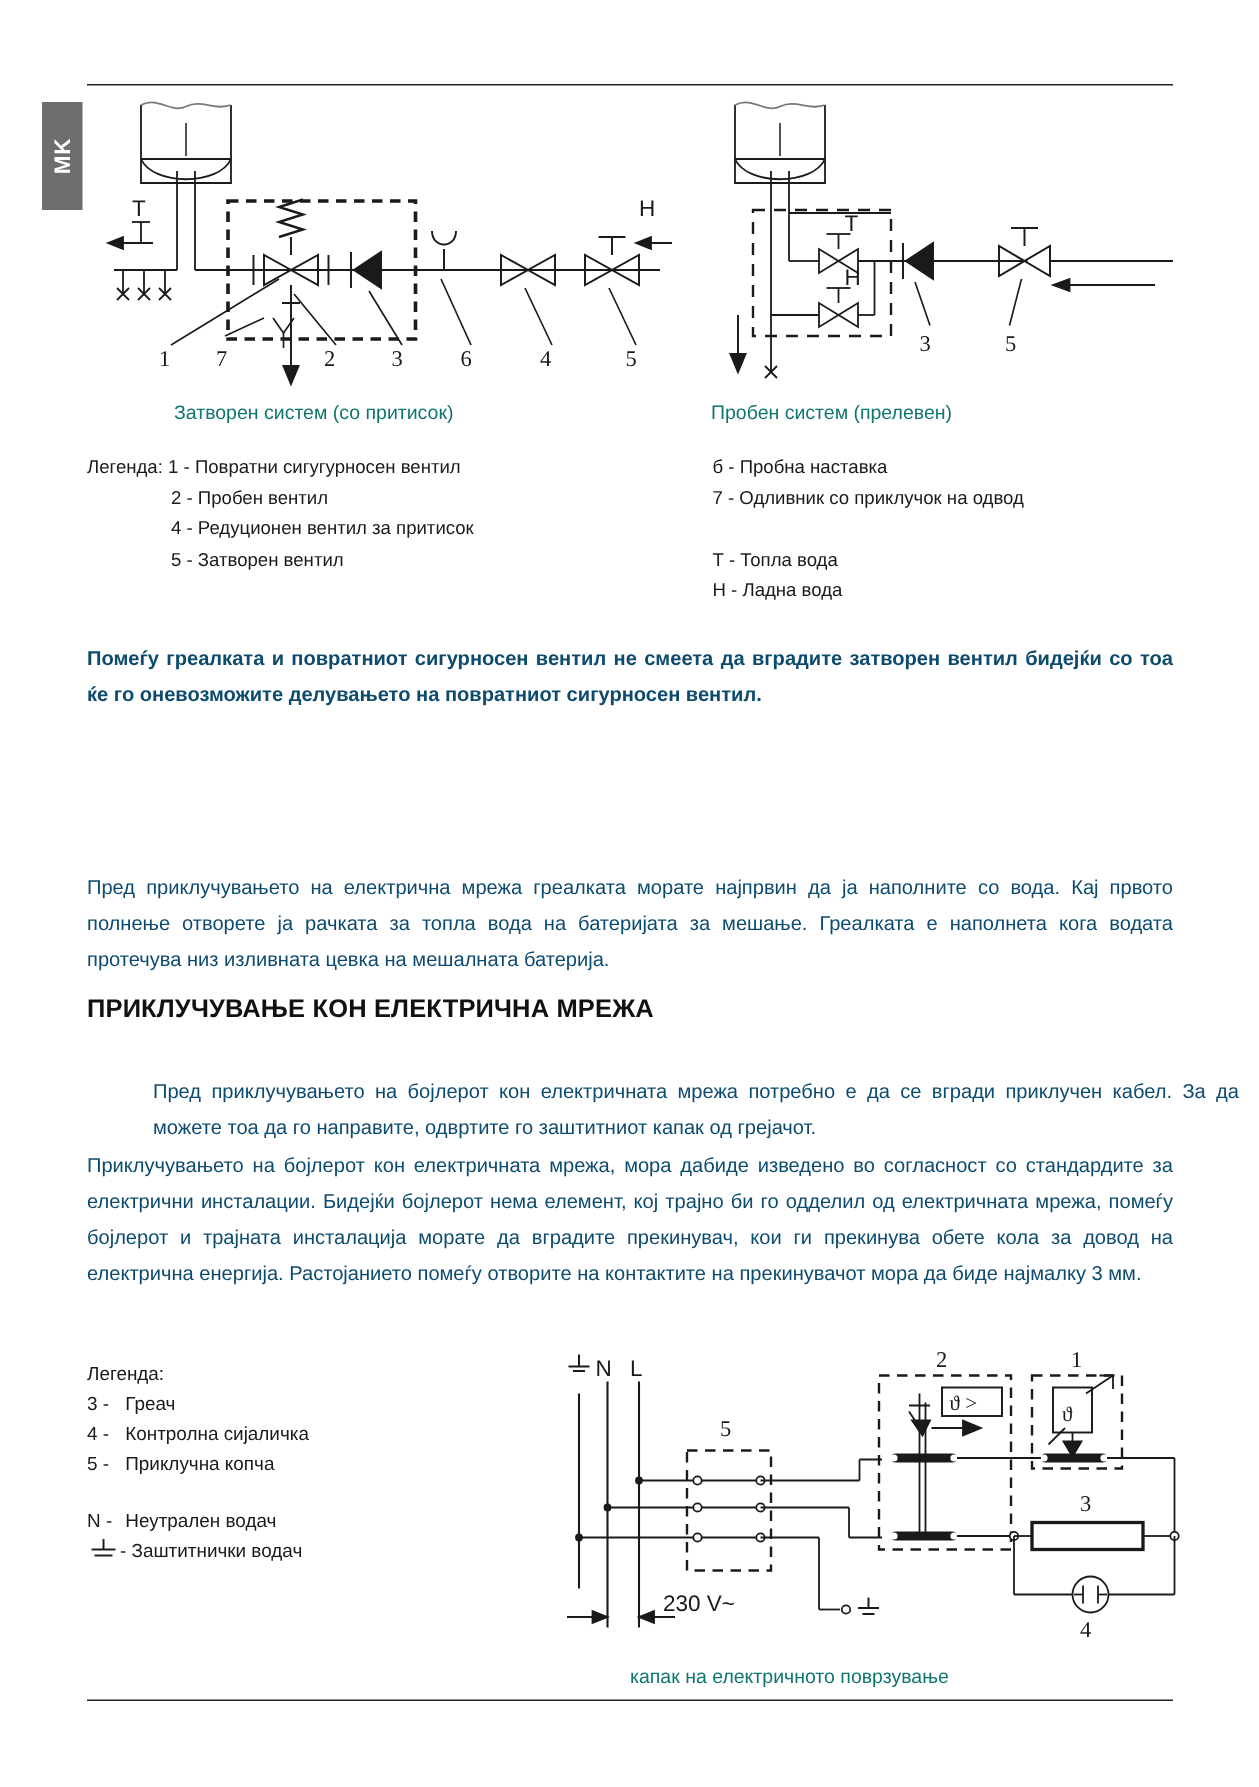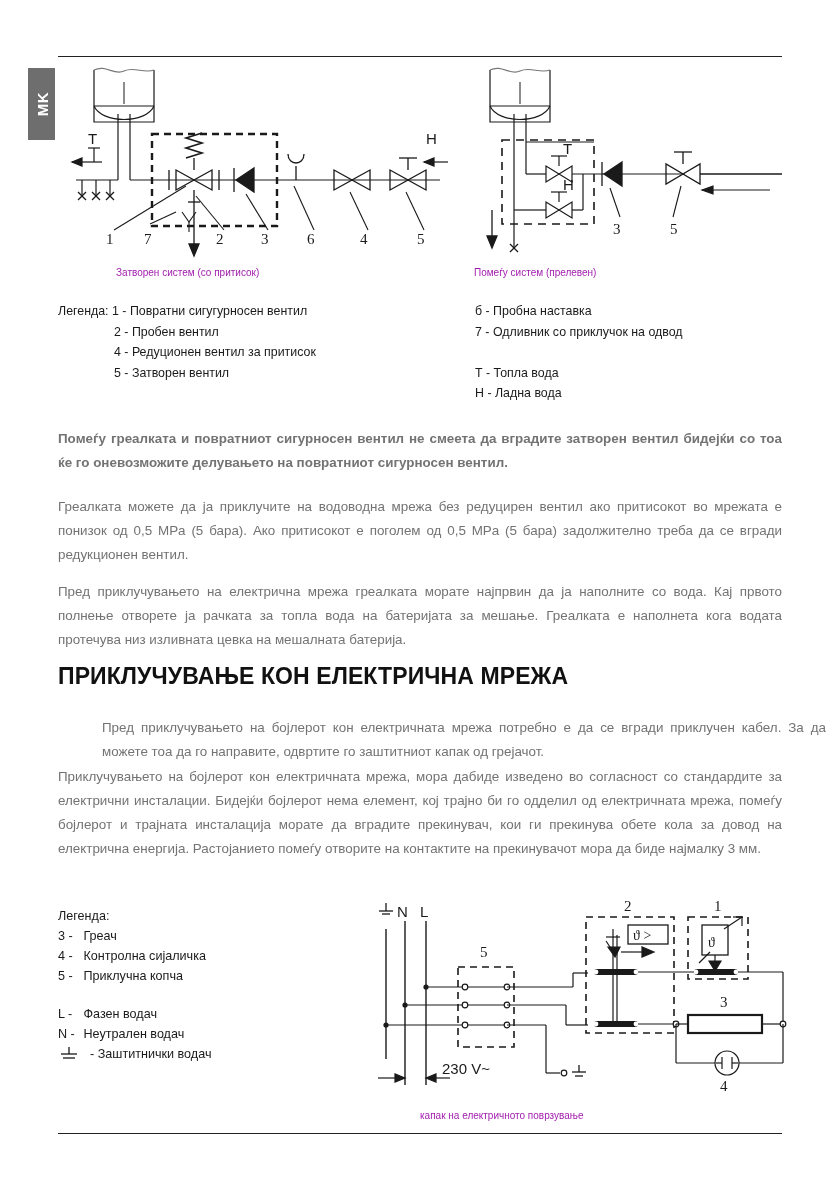--- a/index.html
+++ b/index.html
@@ -54,22 +54,22 @@
   
   .diagram {
     position: absolute;
   }
   #diagram-closed { left: 58px; top: 62px; }
   #diagram-open   { left: 470px; top: 62px; }
   #diagram-wiring { left: 358px; top: 895px; }
 
   .fig-caption {
     position: absolute;
-    font-size: 10px;
-    color: #a21caf;
+    font-size: 13px;
+    color: #0f766e;
     white-space: nowrap;
   }
   #cap-closed { left: 116px; top: 267px; }
   #cap-open   { left: 474px; top: 267px; }
   #cap-wiring { left: 420px; top: 1110px; }
 
   
   .legend-top {
     position: absolute;
     left: 58px;
@@ -102,31 +102,31 @@
   .legend-top .spacer { height: 20.5px; }
 
   
   .para {
     position: absolute;
     left: 58px;
     width: 724px;
     font-size: 13.4px;
     line-height: 24px;
     text-align: justify;
-    color: #737373;
+    color: #0c4a6e;
   }
   .para.bold {
     font-weight: bold;
   }
 
   .section-heading {
     position: absolute;
     left: 58px;
     width: 724px;
-    font-size: 23px;
+    font-size: 17px;
     font-weight: bold;
     letter-spacing: 0.1px;
     color: #111;
   }
 
   
   .legend-bottom {
     position: absolute;
     left: 58px;
     top: 906px;
@@ -135,22 +135,21 @@
     line-height: 20px;
   }
   .legend-bottom .row { white-space: nowrap; }
   .legend-bottom .gap { height: 18px; }
   .legend-bottom .key {
     display: inline-block;
     min-width: 22px;
   }
   .legend-bottom .earth-row {
     display: flex;
-    align-items: center;
-    gap: 10px;
+    gap: 0;
   }
 
   svg { display: block; }
   svg text {
     font-family: "Liberation Serif", serif;
     fill: #1a1a1a;
   }
   .num { font-size: 15px; }
   .lt  { font-size: 15px; font-family: "Liberation Sans", sans-serif; }
 </style>
@@ -343,21 +342,21 @@
       </g>
 
       <g stroke="#1a1a1a" fill="none" stroke-width="1.1">
         <line x1="150" y1="155" x2="140" y2="126"></line>
         <line x1="203" y1="155" x2="211" y2="124"></line>
       </g>
       <text class="num" x="143" y="172">3</text>
       <text class="num" x="200" y="172">5</text>
     </svg>
   </div>
-  <div class="fig-caption" id="cap-open">Помеѓу систем (прелевен)</div>
+  <div class="fig-caption" id="cap-open">Пробен систем (прелевен)</div>
 
   <div class="legend-top">
     <div class="col-left">
       <div class="row">
         <span class="lead">Легенда:</span>
         <span>1 - Повратни сигугурносен вентил</span>
       </div>
       <div class="row indent">
         <span>2 - Пробен вентил</span>
       </div>
@@ -380,21 +379,20 @@
         <span>Т - Топла вода</span>
       </div>
       <div class="row">
         <span>Н - Ладна вода</span>
       </div>
     </div>
   </div>
 
   <div class="para bold" style="top:427px;">Помеѓу греалката и повратниот сигурносен вентил не смеета да вградите затворен вентил бидејќи со тоа ќе го оневозможите делувањето на повратниот сигурносен вентил.</div>
 
-  <div class="para" style="top:495px;">Греалката можете да ја приклучите на водоводна мрежа без редуцирен вентил ако притисокот во мрежата е понизок од 0,5 MPa (5 бара). Ако притисокот е поголем од 0,5 MPa (5 бара) задолжително треба да се вгради редукционен вентил.</div>
 
   <div class="para" style="top:580px;">Пред приклучувањето на електрична мрежа греалката морате најпрвин да ја наполните со вода. Кај првото полнење отворете ја рачката за топла вода на батеријата за мешање. Греалката е наполнета кога водата протечува низ изливната цевка на мешалната батерија.</div>
 
   <div class="section-heading" style="top:663px;">ПРИКЛУЧУВАЊЕ КОН ЕЛЕКТРИЧНА МРЕЖА</div>
 
   <div class="para" style="top:716px;margin-left:44px;">Пред приклучувањето на бојлерот кон електричната мрежа потребно е да се вгради приклучен кабел. За да можете тоа да го направите, одвртите го заштитниот капак од грејачот.</div>
 
   <div class="para" style="top:765px;">Приклучувањето на бојлерот кон електричната мрежа, мора дабиде изведено во согласност со стандардите за електрични инсталации. Бидејќи бојлерот нема елемент, кој трајно би го одделил од електричната мрежа, помеѓу бојлерот и трајната инсталација морате да вградите прекинувач, кои ги прекинува обете кола за довод на електрична енергија. Растојанието помеѓу отворите на контактите на прекинувачот мора да биде најмалку 3 мм.</div>
 
   <div class="legend-bottom">
@@ -405,24 +403,20 @@
     </div>
     <div class="row">
       <span class="key">4 -</span>
       <span>Контролна сијаличка</span>
     </div>
     <div class="row">
       <span class="key">5 -</span>
       <span>Приклучна копча</span>
     </div>
     <div class="gap"></div>
-    <div class="row">
-      <span class="key">L -</span>
-      <span>Фазен водач</span>
-    </div>
     <div class="row">
       <span class="key">N -</span>
       <span>Неутрален водач</span>
     </div>
     <div class="earth-row">
       <span>
         <svg width="22" height="18" viewBox="0 0 22 18">
           <g stroke="#1a1a1a" stroke-width="1.3" fill="none">
             <line x1="11" y1="2" x2="11" y2="9"></line>
             <line x1="3" y1="9" x2="19" y2="9"></line>

